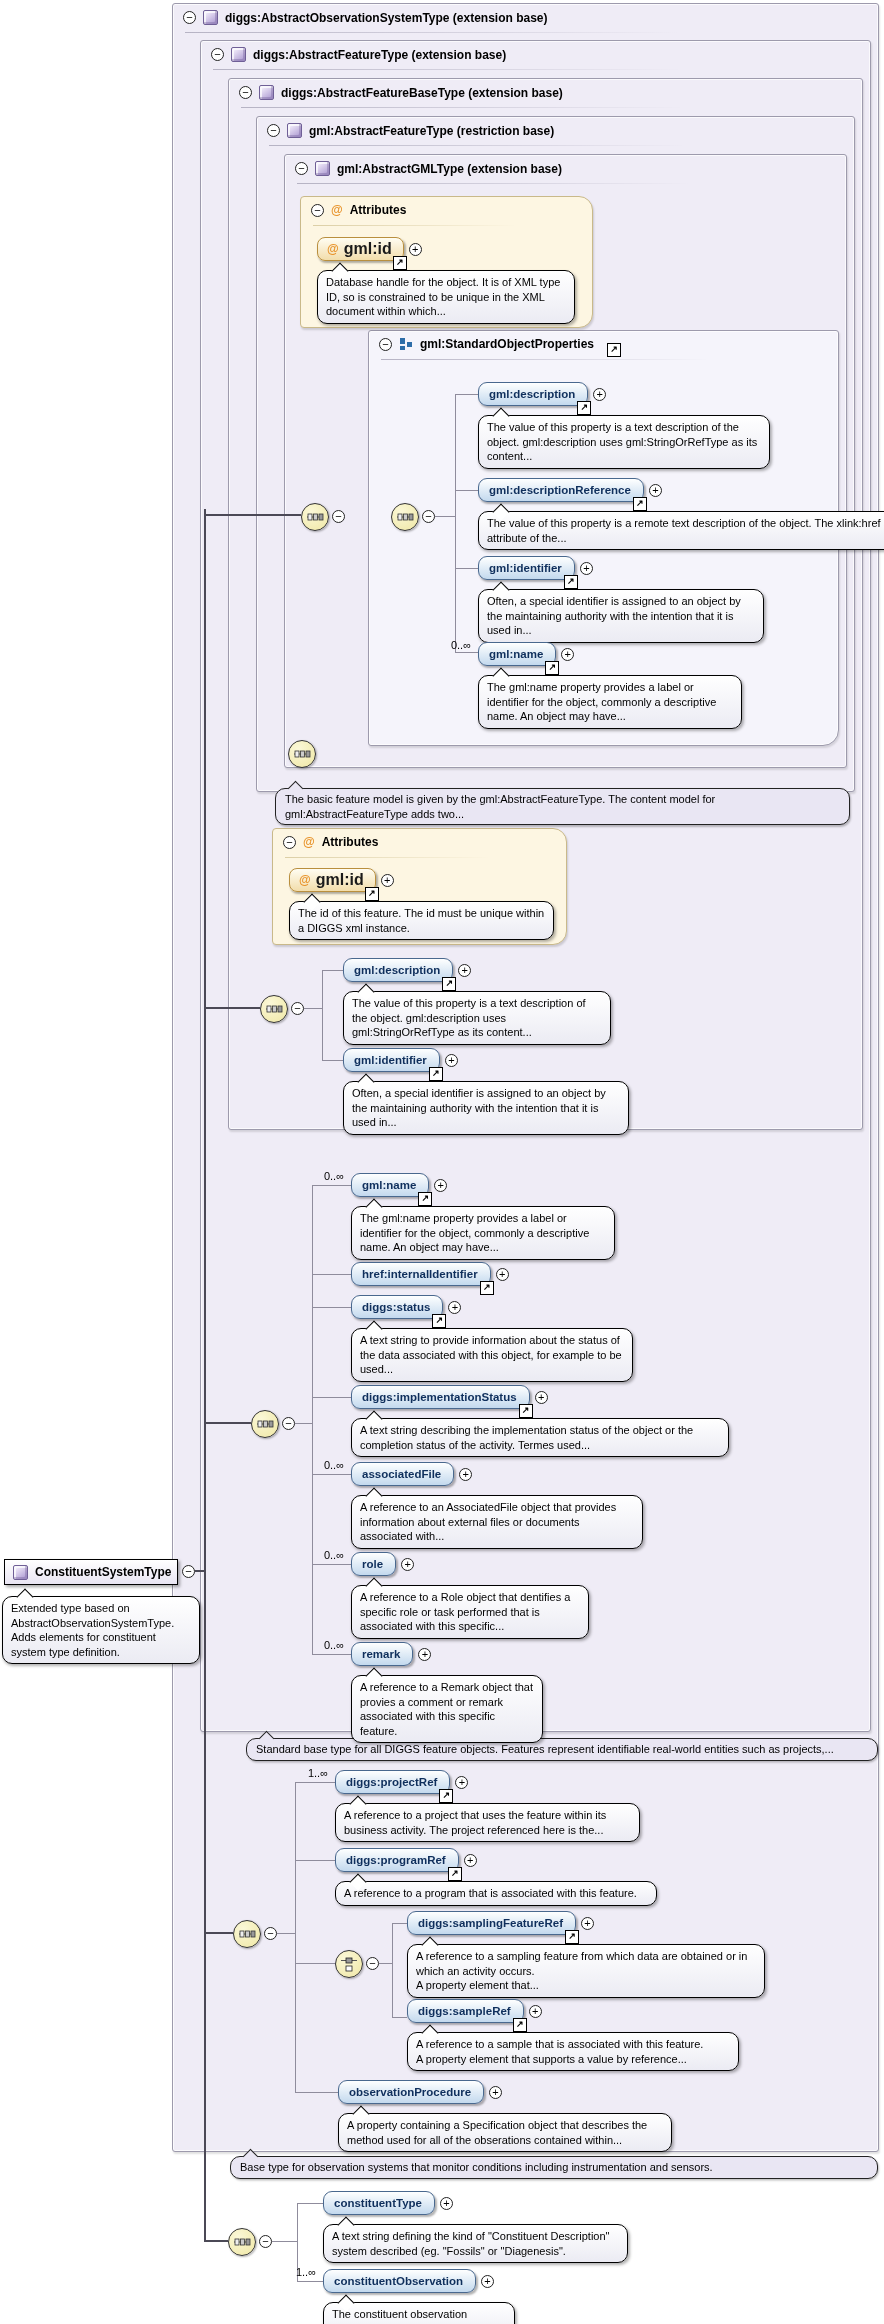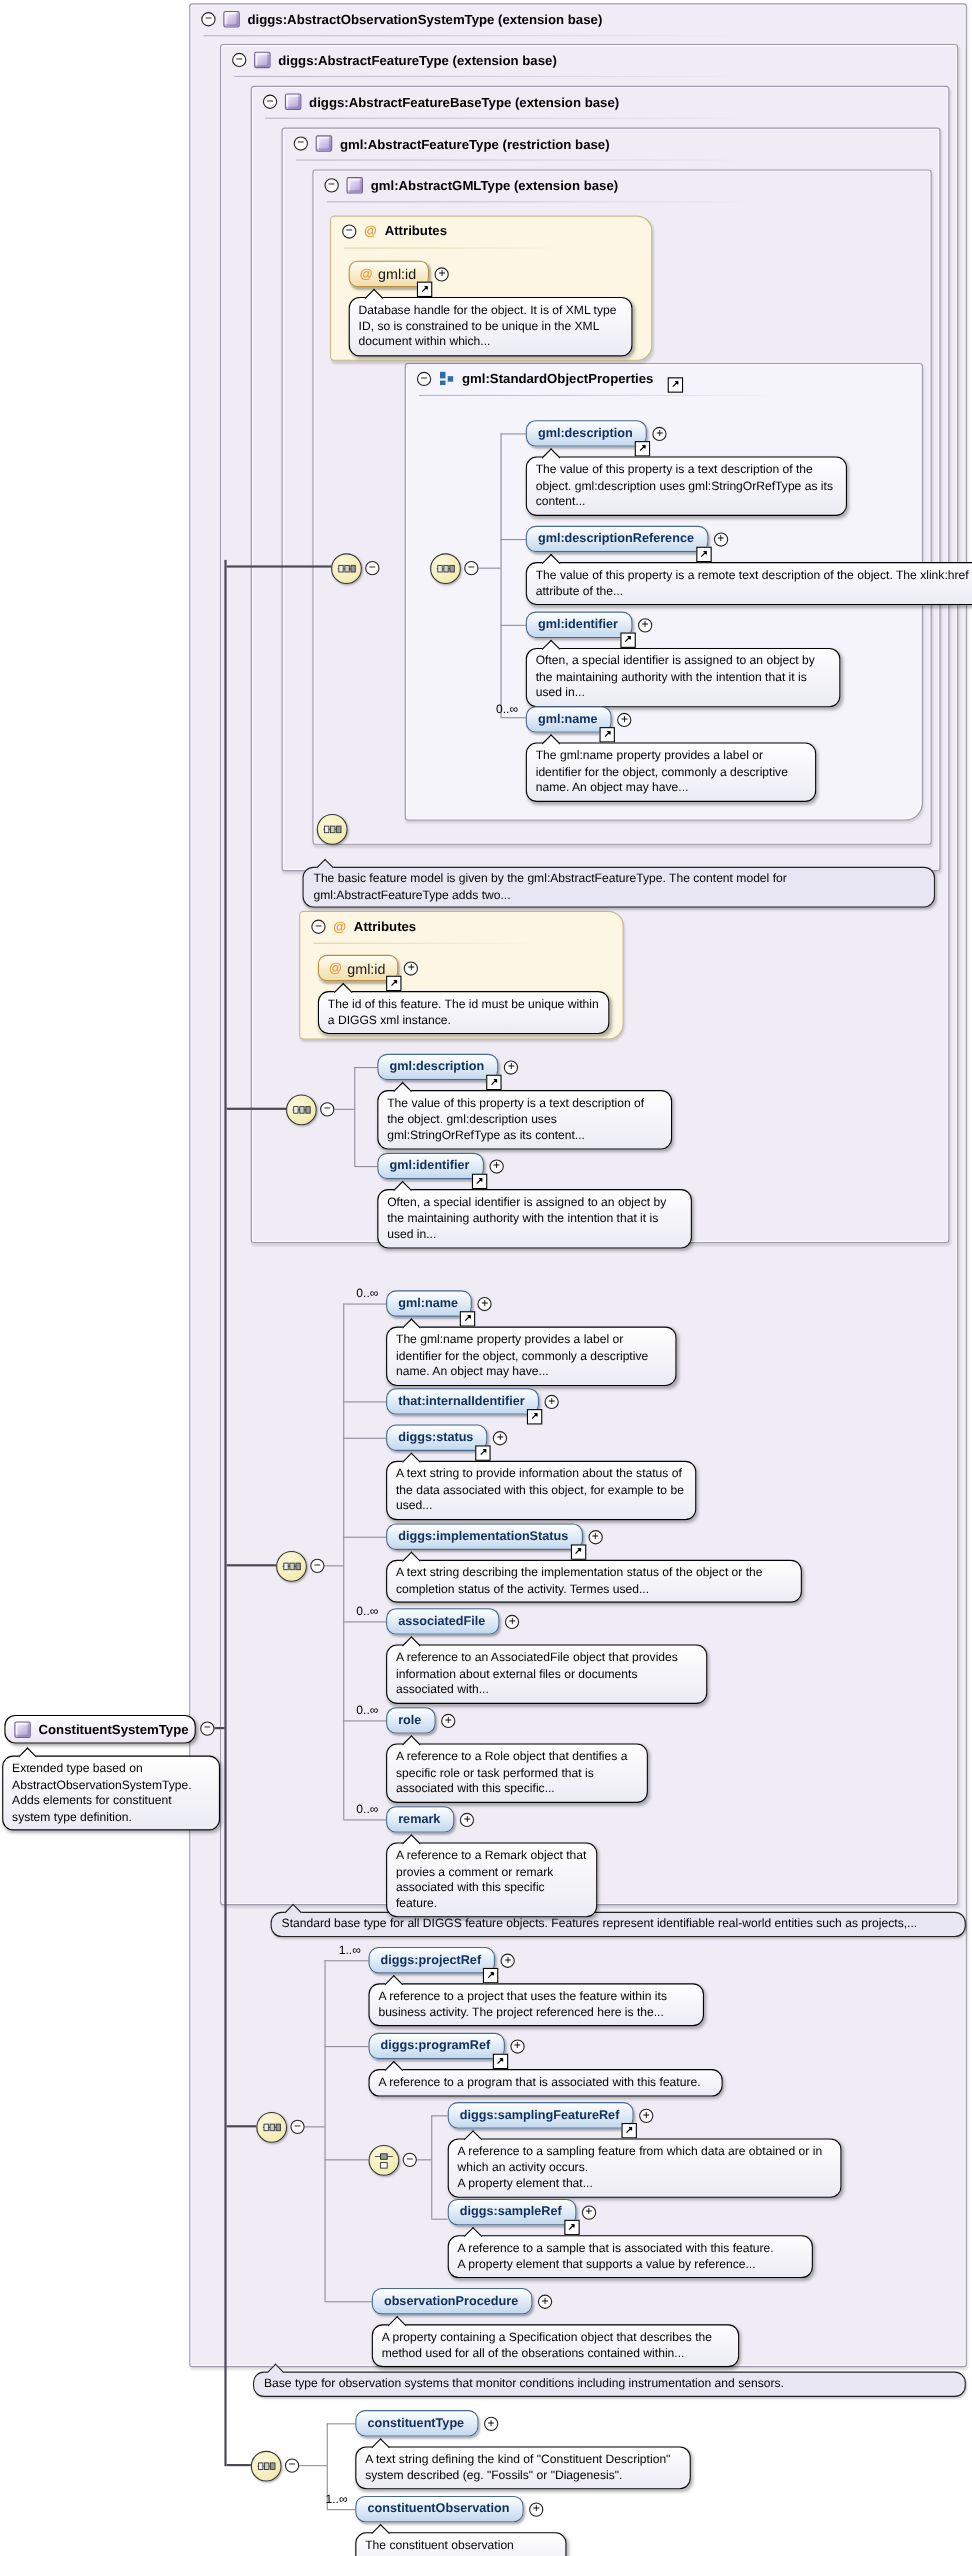--- a/index.html
+++ b/index.html
@@ -44,38 +44,38 @@
   
   .node{position:absolute;z-index:5;}
   .row{display:flex;align-items:center;gap:5px;position:relative;}
   .chip{position:relative;display:inline-flex;align-items:center;height:24px;padding:0 12px 0 10px;
     background:linear-gradient(#feffff,#c3d9ee);border:1.4px solid #49688e;border-radius:9px;
     box-shadow:1.5px 2px 2px rgba(0,0,0,.3);box-sizing:border-box;}
   .chip .lbl{font-size:11.5px;font-weight:bold;color:#0f2f5c;white-space:nowrap;}
   .achip{position:relative;display:inline-flex;align-items:center;gap:5px;height:24px;padding:0 11px 0 9px;
     background:linear-gradient(#fffdf2,#f2ddab);border:1.3px solid #b98f3e;border-radius:8px;
     box-shadow:1.5px 2px 2px rgba(0,0,0,.3);box-sizing:border-box;}
-  .achip .lbl{font-size:13px;font-weight:normal;color:#1a1a1a;white-space:nowrap;}
+  .achip .lbl{font-size:16px;font-weight:bold;color:#1a1a1a;white-space:nowrap;}
   .card{position:absolute;left:-47px;top:-3px;width:40px;text-align:right;font-size:11px;color:#000;}
 
   
   .bubble{position:relative;margin-top:9px;background:linear-gradient(#ffffff,#ebebf3);
     border:1.4px solid #000;border-radius:10px;padding:4px 8px;font-size:11px;line-height:14.5px;
     color:#000;box-shadow:1.5px 2px 3px rgba(0,0,0,.3);white-space:pre-line;box-sizing:border-box;}
   .bubble::before{content:"";position:absolute;top:-6.5px;left:16px;width:11px;height:11px;background:#fff;
     border-left:1.4px solid #000;border-top:1.4px solid #000;transform:rotate(45deg);}
   .bubble.abs{position:absolute;margin:0;z-index:6;}
   .note{position:absolute;background:#e9e6f3;border:1px solid #222;border-radius:10px;padding:3px 9px;
     font-size:11px;line-height:14.5px;color:#000;box-shadow:1px 1.5px 2px rgba(0,0,0,.25);
     box-sizing:border-box;z-index:4;}
   .note::before{content:"";position:absolute;top:-5.8px;left:14px;width:10px;height:10px;background:#e9e6f3;
     border-left:1px solid #222;border-top:1px solid #222;transform:rotate(45deg);}
 
   .root-chip{position:absolute;display:flex;align-items:center;gap:7px;width:174px;height:26px;padding:0 8px;
-    background:linear-gradient(#ffffff,#e9e5f3);border:1.6px solid #000;border-radius:10px;
+    background:linear-gradient(#ffffff,#e9e5f3);border:1.6px solid #000;border-radius:0;
     box-shadow:2px 2px 3px rgba(0,0,0,.35);box-sizing:border-box;z-index:6;}
   .root-chip .lbl{font-size:12px;font-weight:bold;color:#000;white-space:nowrap;}
 </style>
 </head>
 <body>
 
 <div id="canvas">
 
   <div class="sbox" style="left:172px;top:3px;width:707px;height:2149px">
     <div class="bhead">
@@ -364,21 +364,21 @@
           <span class="lbl">gml:name</span>
           <span class="jump">↗</span>
         </div>
         <span class="mc">+</span>
       </div>
     <div class="bubble" style="width:264px">The gml:name property provides a label or identifier for the object, commonly a descriptive name. An object may have...</div>
   </div>
   <div class="node" style="left:351px;top:1262px">
     <div class="row">
         <div class="chip">
-          <span class="lbl">that:internalIdentifier</span>
+          <span class="lbl">href:internalIdentifier</span>
           <span class="jump">↗</span>
         </div>
         <span class="mc">+</span>
       </div>
   </div>
   <div class="node" style="left:351px;top:1295px">
     <div class="row">
         <div class="chip">
           <span class="lbl">diggs:status</span>
           <span class="jump">↗</span>

